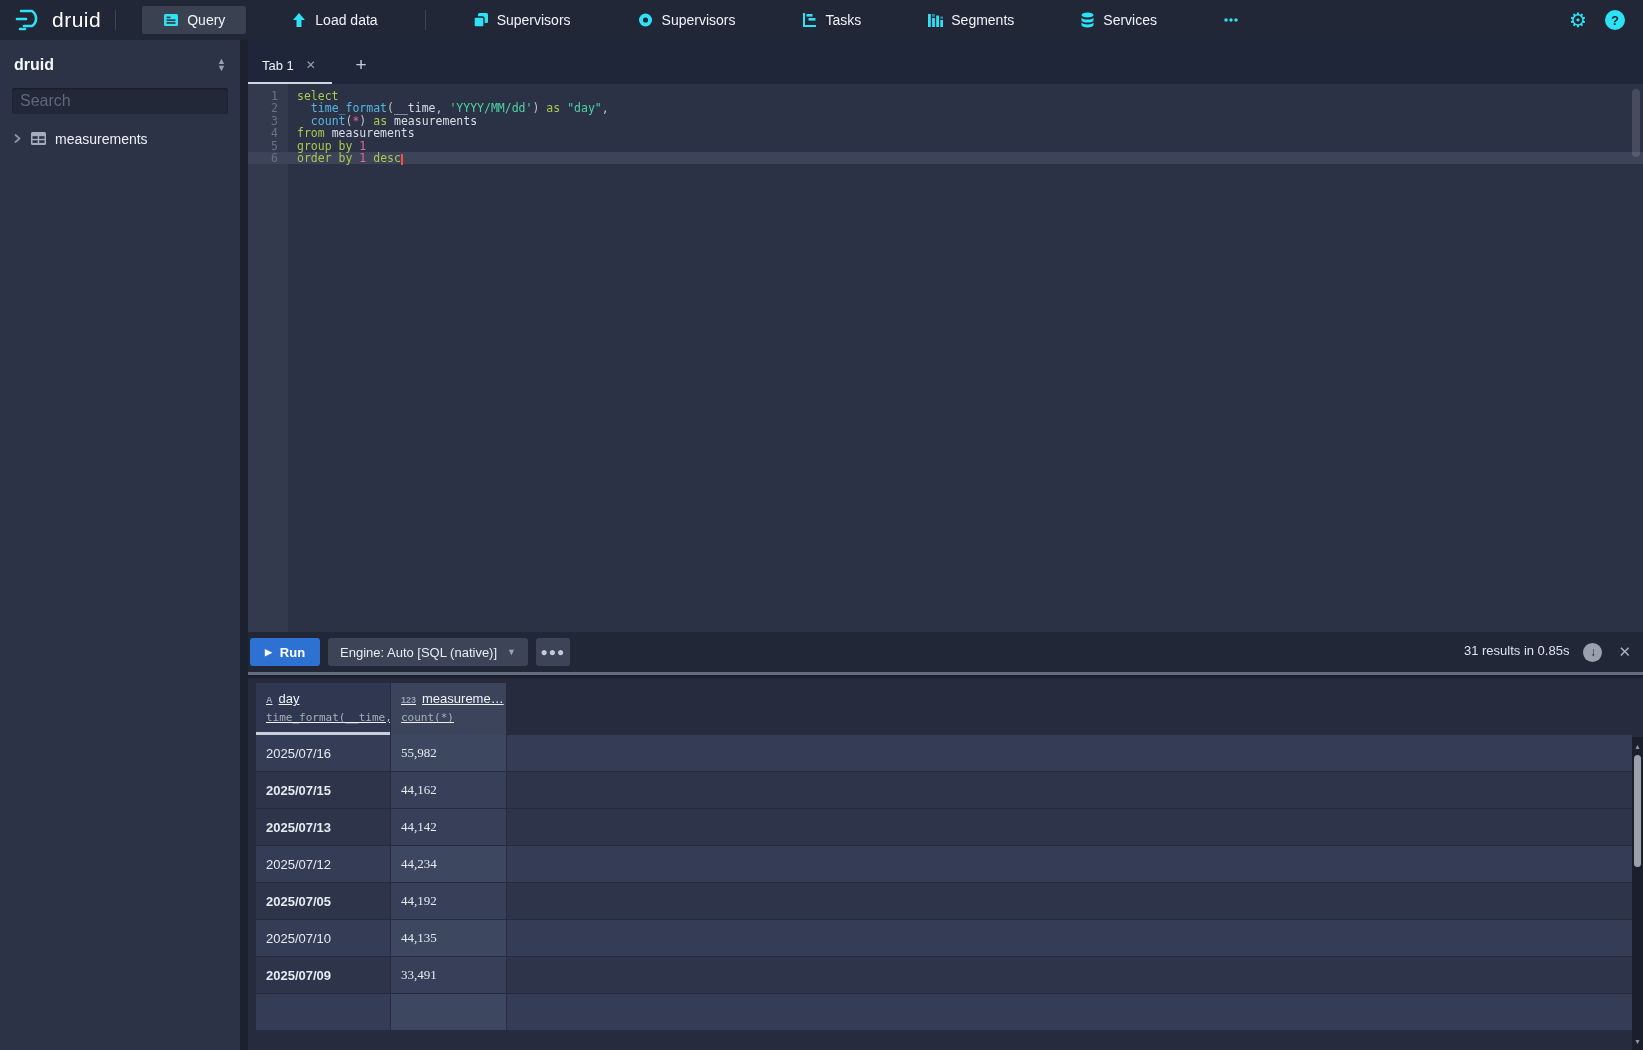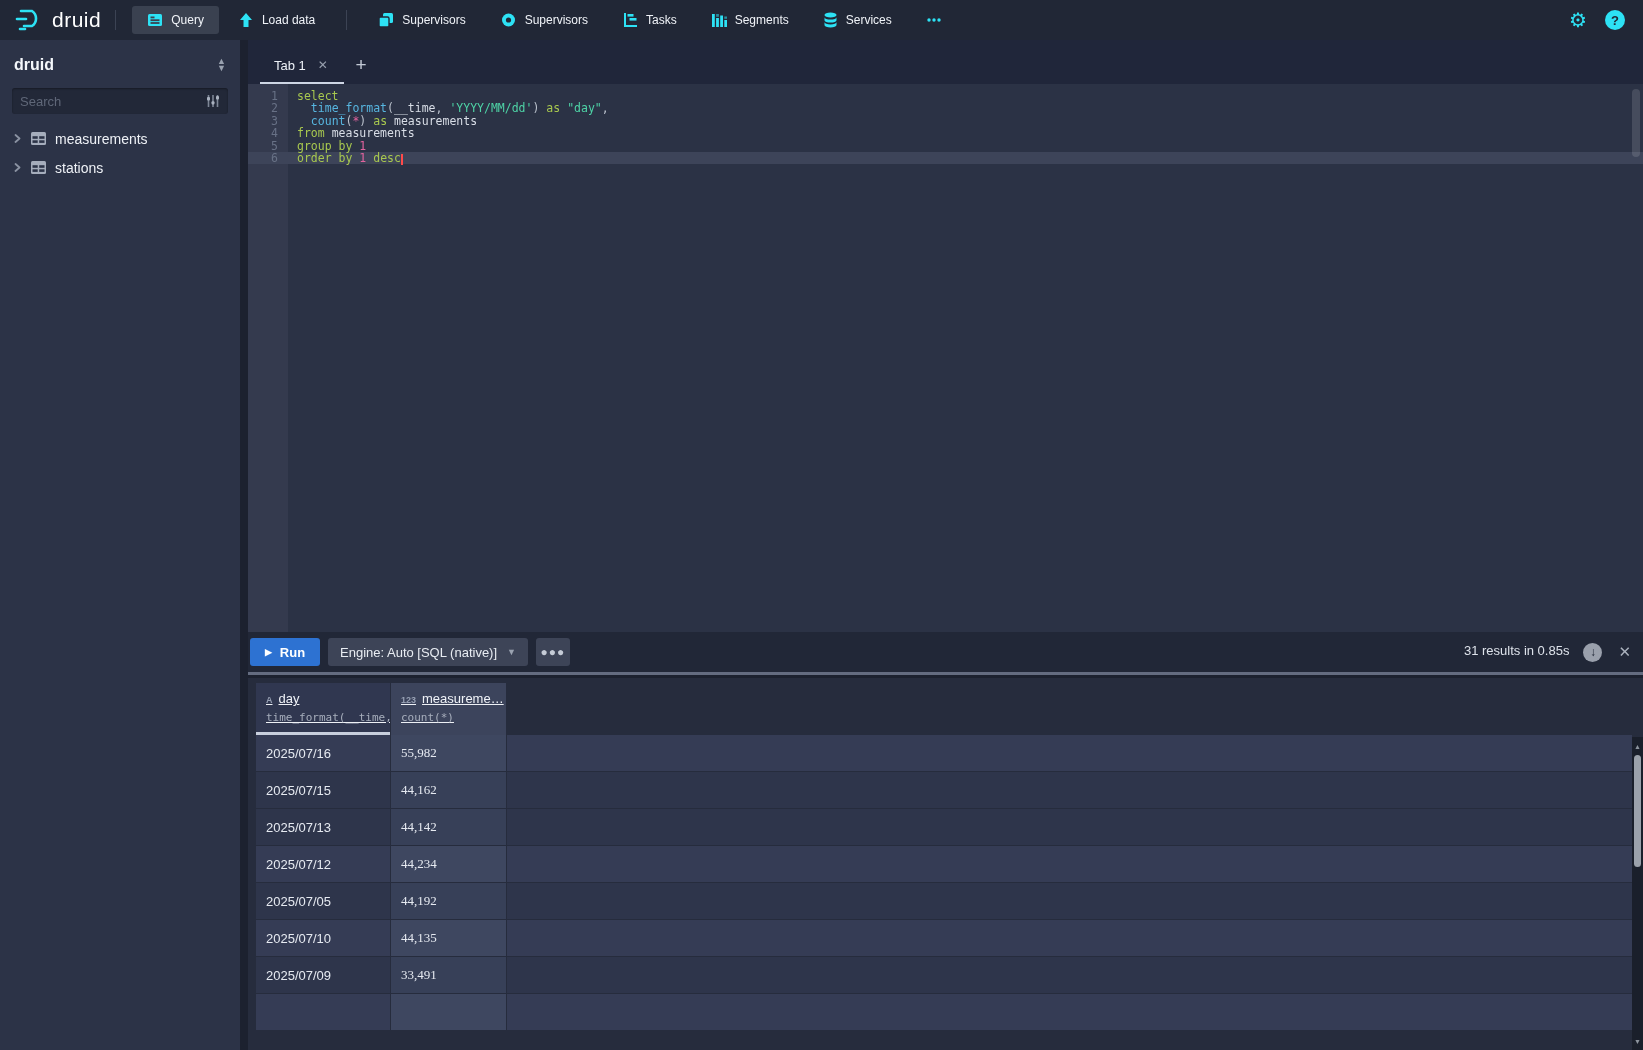--- a/index.html
+++ b/index.html
@@ -6,51 +6,51 @@
   html,body { width:1643px; height:1050px; overflow:hidden; background:#1c212f;
               font-family:"Liberation Sans", sans-serif; color:#eef1f6; }
 
   
   .topbar { position:absolute; left:0; top:0; width:1643px; height:40px;
             background:#212736; display:flex; align-items:center; z-index:5; }
   .brand { display:flex; align-items:center; padding-left:14px; }
   .brand-name { font-size:21px; color:#ffffff; letter-spacing:.5px; margin-left:8px; }
   .tb-sep { width:1px; height:20px; background:#3c4354; margin:0 14px; }
   .nav { display:flex; align-items:center; height:100%; }
-  .nav-item { display:flex; align-items:center; gap:8px; height:28px; padding:0 15px;
-              margin:0 2px; font-size:12px; color:#f0f3f8; border-radius:3px; cursor:pointer; }
+  .nav-item { display:flex; align-items:center; gap:8px; height:28px; padding:0 21px;
+              margin:0 12px; font-size:14px; color:#f0f3f8; border-radius:3px; cursor:pointer; }
   .nav-item.active { background:#3a4150; }
   .nav-item svg, .nav-item .ico { flex:none; }
   .tb-right { margin-left:auto; display:flex; align-items:center; gap:18px; padding-right:18px; }
   .gear { font-size:20px; color:#2de2f5; line-height:1; cursor:pointer; }
   .helpbtn { width:20px; height:20px; border-radius:50%; background:#2de2f5; color:#212736;
              font-weight:bold; font-size:13px; display:flex; align-items:center;
              justify-content:center; cursor:pointer; }
 
   
   .sidebar { position:absolute; left:0; top:40px; width:240px; height:1010px; background:#2c3347; }
   .schema-row { display:flex; align-items:center; justify-content:space-between;
                 padding:16px 14px 12px 14px; }
   .schema-title { font-size:16px; font-weight:bold; color:#f4f7fb; }
   .dcaret { color:#9aa2b0; font-size:9px; line-height:7px; text-align:center; cursor:pointer; }
   .searchbox { margin:2px 12px 10px 12px; height:26px; background:#222838; border-radius:3px;
                display:flex; align-items:center; padding:0 8px;
                box-shadow:inset 0 1px 2px rgba(0,0,0,.35); }
   .searchbox input { flex:1; background:transparent; border:none; outline:none;
-                     color:#dfe4ec; font-size:13px; }
+                     color:#dfe4ec; font-size:16px; }
   .searchbox input::placeholder { color:#5f6778; }
   .tree { margin-top:6px; }
   .tree-row { display:flex; align-items:center; gap:9px; height:29px; padding-left:13px;
               font-size:14px; color:#eef1f6; cursor:pointer; }
 
   
   .main { position:absolute; left:248px; top:40px; width:1395px; height:1010px; }
 
   .tabbar { position:absolute; left:0; top:0; width:100%; height:44px; background:#20263a; }
-  .tab { position:absolute; left:12px; top:8px; height:36px; width:84px; display:flex;
+  .tab { position:absolute; left:0; top:8px; height:36px; width:84px; display:flex;
          align-items:center; padding:0 10px 0 14px; gap:12px; font-size:13px; color:#edf1f7;
          border-bottom:2px solid #ced6e4; cursor:pointer; }
   .tab-close { color:#98a0ae; font-size:12px; cursor:pointer; }
   .newtab { position:absolute; left:96px; top:8px; width:34px; height:34px; display:flex;
             align-items:center; justify-content:center; color:#c3cad6; font-size:19px; cursor:pointer; }
 
   
   .editor { position:absolute; left:0; top:44px; width:100%; height:548px; background:#2b3245;
             font-family:"DejaVu Sans Mono", monospace; font-size:11.5px; overflow:hidden; cursor:text; }
   .gutter-bg { position:absolute; left:0; top:0; width:40px; height:100%; background:#343a4e; }
@@ -97,21 +97,21 @@
   .hexpr { font-family:"DejaVu Sans Mono", monospace; font-size:11px; color:#a7aebc;
            margin-top:5px; white-space:nowrap; overflow:hidden; }
   .rrow { display:flex; height:37px; border-bottom:1px solid #262c3d; font-size:13px;
           color:#e6eaf1; align-items:stretch; }
   .rrow .cell { display:flex; align-items:center; padding-left:10px; }
   .rrow .cell.c1 { width:134px; }
   .rrow .cell.c2 { width:115px; margin-left:1px;font-family:Liberation Serif, serif; }
   .rrow .filler { flex:1; margin-left:1px; }
   .rrow.odd  .c1, .rrow.odd  .filler { background:#353c55; }
   .rrow.odd  .c2 { background:#3e4760; }
-  .rrow.even .c1, .rrow.even .filler { background:#2e354b; }
+  .rrow.even .c1, .rrow.even .filler { background:#2e354b;font-weight:bold; }
   .rrow.even .c2 { background:#374058; }
 
   
   .vscroll { position:absolute; right:0; top:59px; width:11px; height:313px; background:#1a1f2b; }
   .varrow { position:absolute; left:0; width:11px; height:14px; color:#8d949e; font-size:7px;
             display:flex; align-items:center; justify-content:center; cursor:pointer; }
   .varrow.up { top:2px; } .varrow.down { bottom:2px; }
   .vthumb { position:absolute; left:2px; top:18px; width:7px; height:112px; border-radius:4px;
             background:#9ba1ab; cursor:pointer; }
 
@@ -229,33 +229,20 @@
         </svg>
         <svg width="15" height="13" viewBox="0 0 15 13">
           <rect x="0" y="0" width="15" height="13" rx="1.5" fill="#a5adbc"></rect>
           <rect x="1.5" y="4.2" width="5.2" height="2.6" fill="#2c3347"></rect>
           <rect x="8.2" y="4.2" width="5.3" height="2.6" fill="#2c3347"></rect>
           <rect x="1.5" y="8.3" width="5.2" height="2.6" fill="#2c3347"></rect>
           <rect x="8.2" y="8.3" width="5.3" height="2.6" fill="#2c3347"></rect>
         </svg>
         <span>measurements</span>
       </div>
-      <div class="tree-row">
-        <svg width="9" height="9" viewBox="0 0 9 9">
-          <path d="M2.5 1 L6.5 4.5 L2.5 8" fill="none" stroke="#8b93a3" stroke-width="1.8" stroke-linecap="round" stroke-linejoin="round"></path>
-        </svg>
-        <svg width="15" height="13" viewBox="0 0 15 13">
-          <rect x="0" y="0" width="15" height="13" rx="1.5" fill="#a5adbc"></rect>
-          <rect x="1.5" y="4.2" width="5.2" height="2.6" fill="#2c3347"></rect>
-          <rect x="8.2" y="4.2" width="5.3" height="2.6" fill="#2c3347"></rect>
-          <rect x="1.5" y="8.3" width="5.2" height="2.6" fill="#2c3347"></rect>
-          <rect x="8.2" y="8.3" width="5.3" height="2.6" fill="#2c3347"></rect>
-        </svg>
-        <span>stations</span>
-      </div>
     </div>
 </aside>
 
 <div class="main">
 
   <div class="tabbar">
     <div class="tab">
       <span>Tab 1</span>
       <span class="tab-close">✕</span>
     </div>

